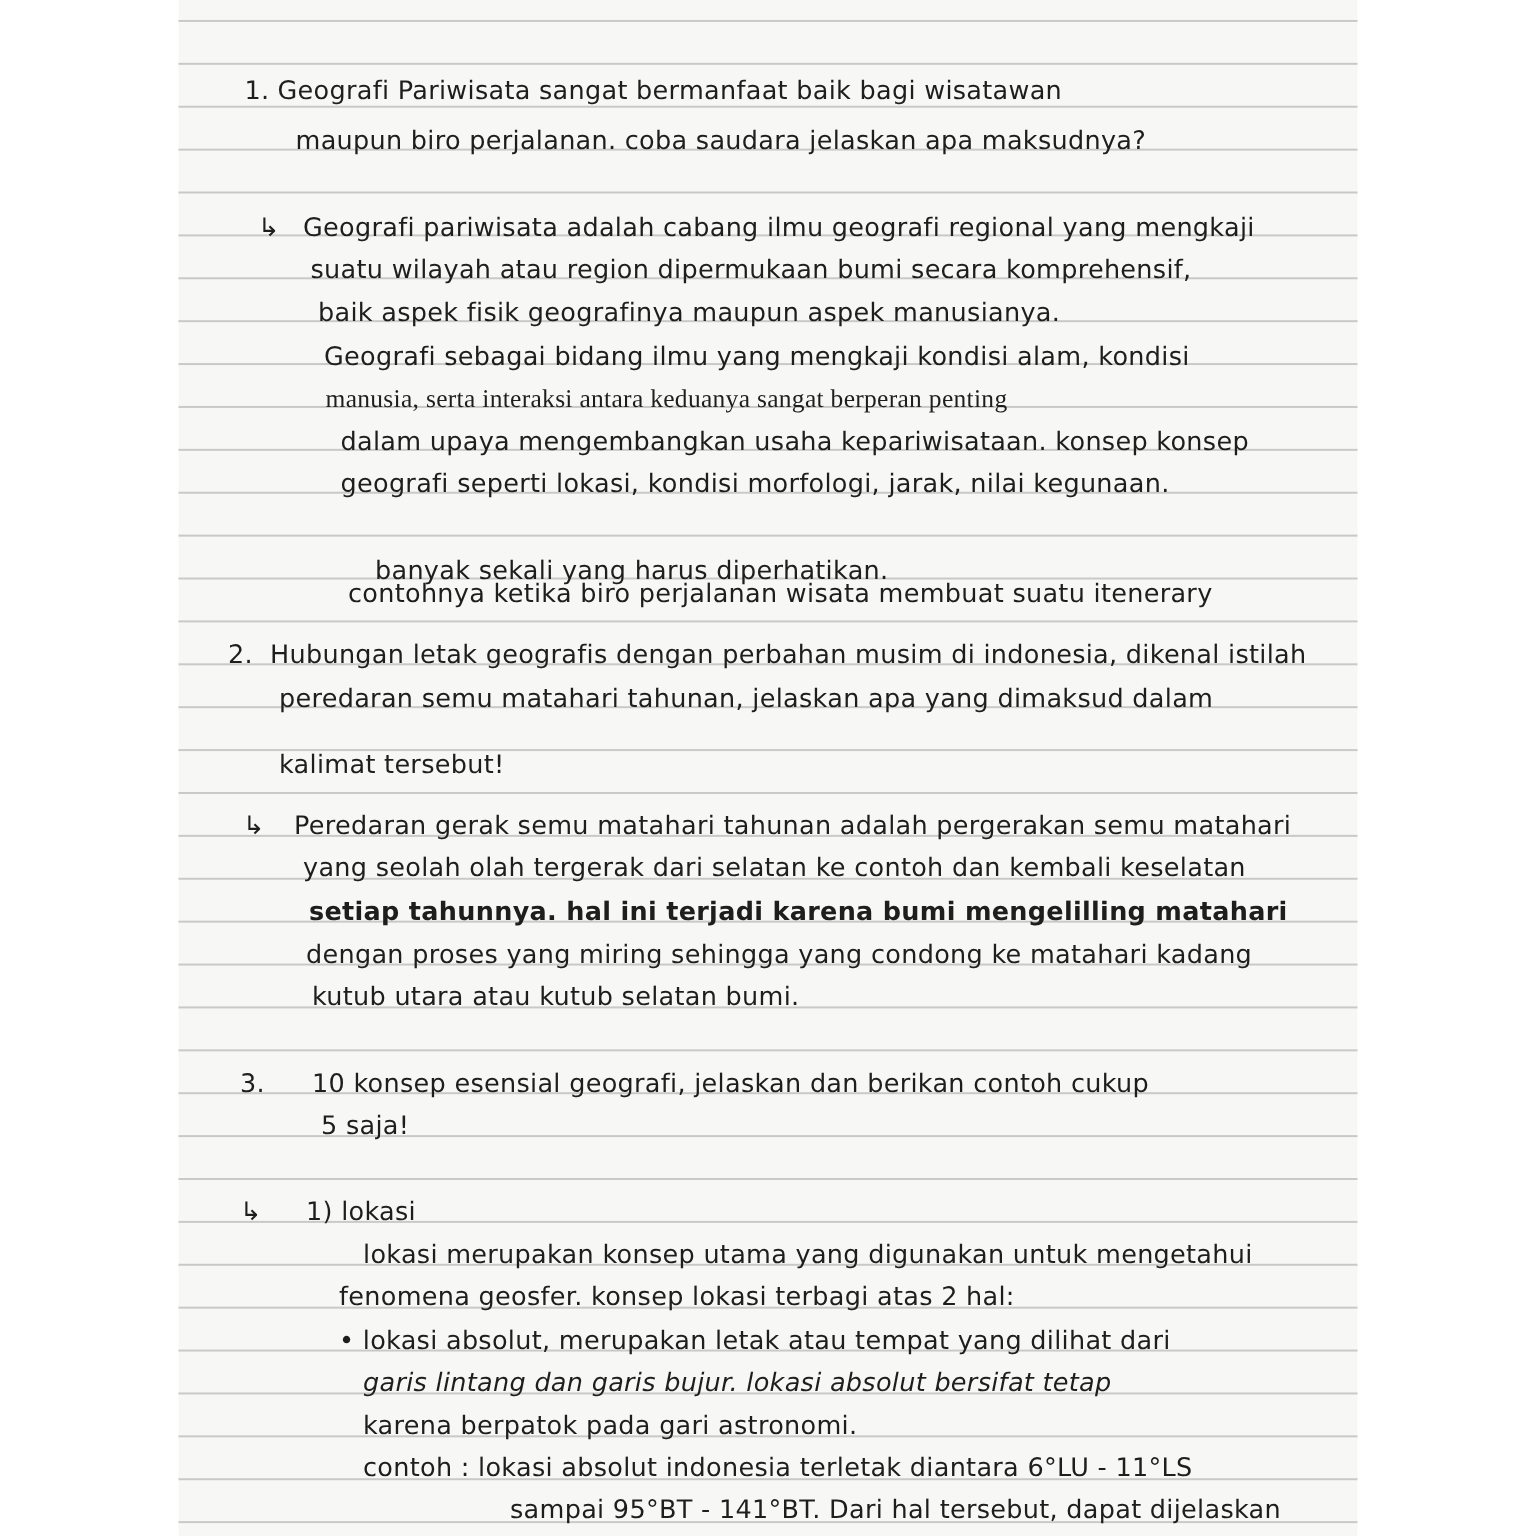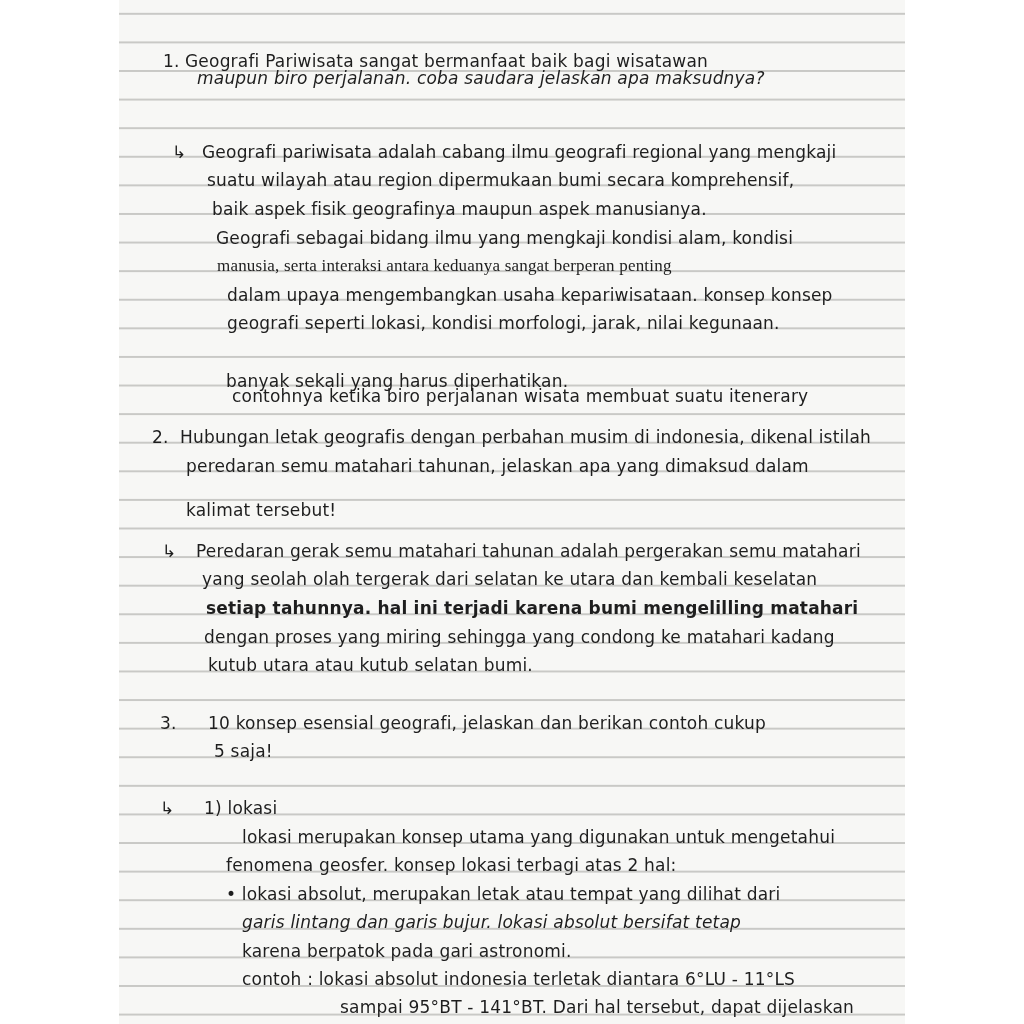--- a/index.html
+++ b/index.html
@@ -20,41 +20,41 @@
   }
   .marker { font-weight:normal; }
 </style>
 </head>
 <body>
 
 <div class="paper"></div>
 
 <div class="line" style="left:163px;top:51px;">1.</div>
 <div class="line" style="left:185px;top:51px;">Geografi Pariwisata sangat bermanfaat baik bagi wisatawan</div>
-<div class="line" style="left:197px;top:68px;font-style:italic;">maupun biro perjalanan. coba saudara jelaskan apa maksudnya?</div>
+<div class="line" style="left:197px;top:84px;">maupun biro perjalanan. coba saudara jelaskan apa maksudnya?</div>
 
 <div class="line marker" style="left:172px;top:142px;">↳</div>
 <div class="line" style="left:202px;top:142px;text-align:right;">Geografi pariwisata adalah cabang ilmu geografi regional yang mengkaji</div>
 <div class="line" style="left:207px;top:170px;">suatu wilayah atau region dipermukaan bumi secara komprehensif,</div>
 <div class="line" style="left:212px;top:199px;">baik aspek fisik geografinya maupun aspek manusianya.</div>
 <div class="line" style="left:216px;top:228px;">Geografi sebagai bidang ilmu yang mengkaji kondisi alam, kondisi</div>
 <div class="line" style="left:217px;top:256px;font-family:Liberation Serif, serif;">manusia, serta interaksi antara keduanya sangat berperan penting</div>
 <div class="line" style="left:227px;top:285px;">dalam upaya mengembangkan usaha kepariwisataan. konsep konsep</div>
 <div class="line" style="left:227px;top:313px;">geografi seperti lokasi, kondisi morfologi, jarak, nilai kegunaan.</div>
 <div class="line" style="left:232px;top:342px;margin-top:44px;">contohnya ketika biro perjalanan wisata membuat suatu itenerary</div>
-<div class="line" style="left:226px;top:371px;text-align:center;">banyak sekali yang harus diperhatikan.</div>
+<div class="line" style="left:250px;top:371px;text-align:center;">banyak sekali yang harus diperhatikan.</div>
 
 <div class="line" style="left:152px;top:427px;">2.</div>
 <div class="line" style="left:180px;top:427px;">Hubungan letak geografis dengan perbahan musim di indonesia, dikenal istilah</div>
 <div class="line" style="left:186px;top:456px;text-align:right;">peredaran semu matahari tahunan, jelaskan apa yang dimaksud dalam</div>
 <div class="line" style="left:186px;top:500px;">kalimat tersebut!</div>
 
 <div class="line marker" style="left:162px;top:541px;">↳</div>
 <div class="line" style="left:196px;top:541px;">Peredaran gerak semu matahari tahunan adalah pergerakan semu matahari</div>
-<div class="line" style="left:202px;top:569px;">yang seolah olah tergerak dari selatan ke utara dan kembali keselatan</div>
+<div class="line" style="left:202px;top:569px;">yang seolah olah tergerak dari selatan ke contoh dan kembali keselatan</div>
 <div class="line" style="left:206px;top:598px;font-weight:bold;">setiap tahunnya. hal ini terjadi karena bumi mengelilling matahari</div>
 <div class="line" style="left:204px;top:627px;">dengan proses yang miring sehingga yang condong ke matahari kadang</div>
 <div class="line" style="left:208px;top:655px;">kutub utara atau kutub selatan bumi.</div>
 
 <div class="line" style="left:160px;top:713px;">3.</div>
 <div class="line" style="left:208px;top:713px;">10 konsep esensial geografi, jelaskan dan berikan contoh cukup</div>
 <div class="line" style="left:214px;top:741px;">5 saja!</div>
 
 <div class="line marker" style="left:160px;top:798px;">↳</div>
 <div class="line" style="left:204px;top:798px;">1) lokasi</div>

